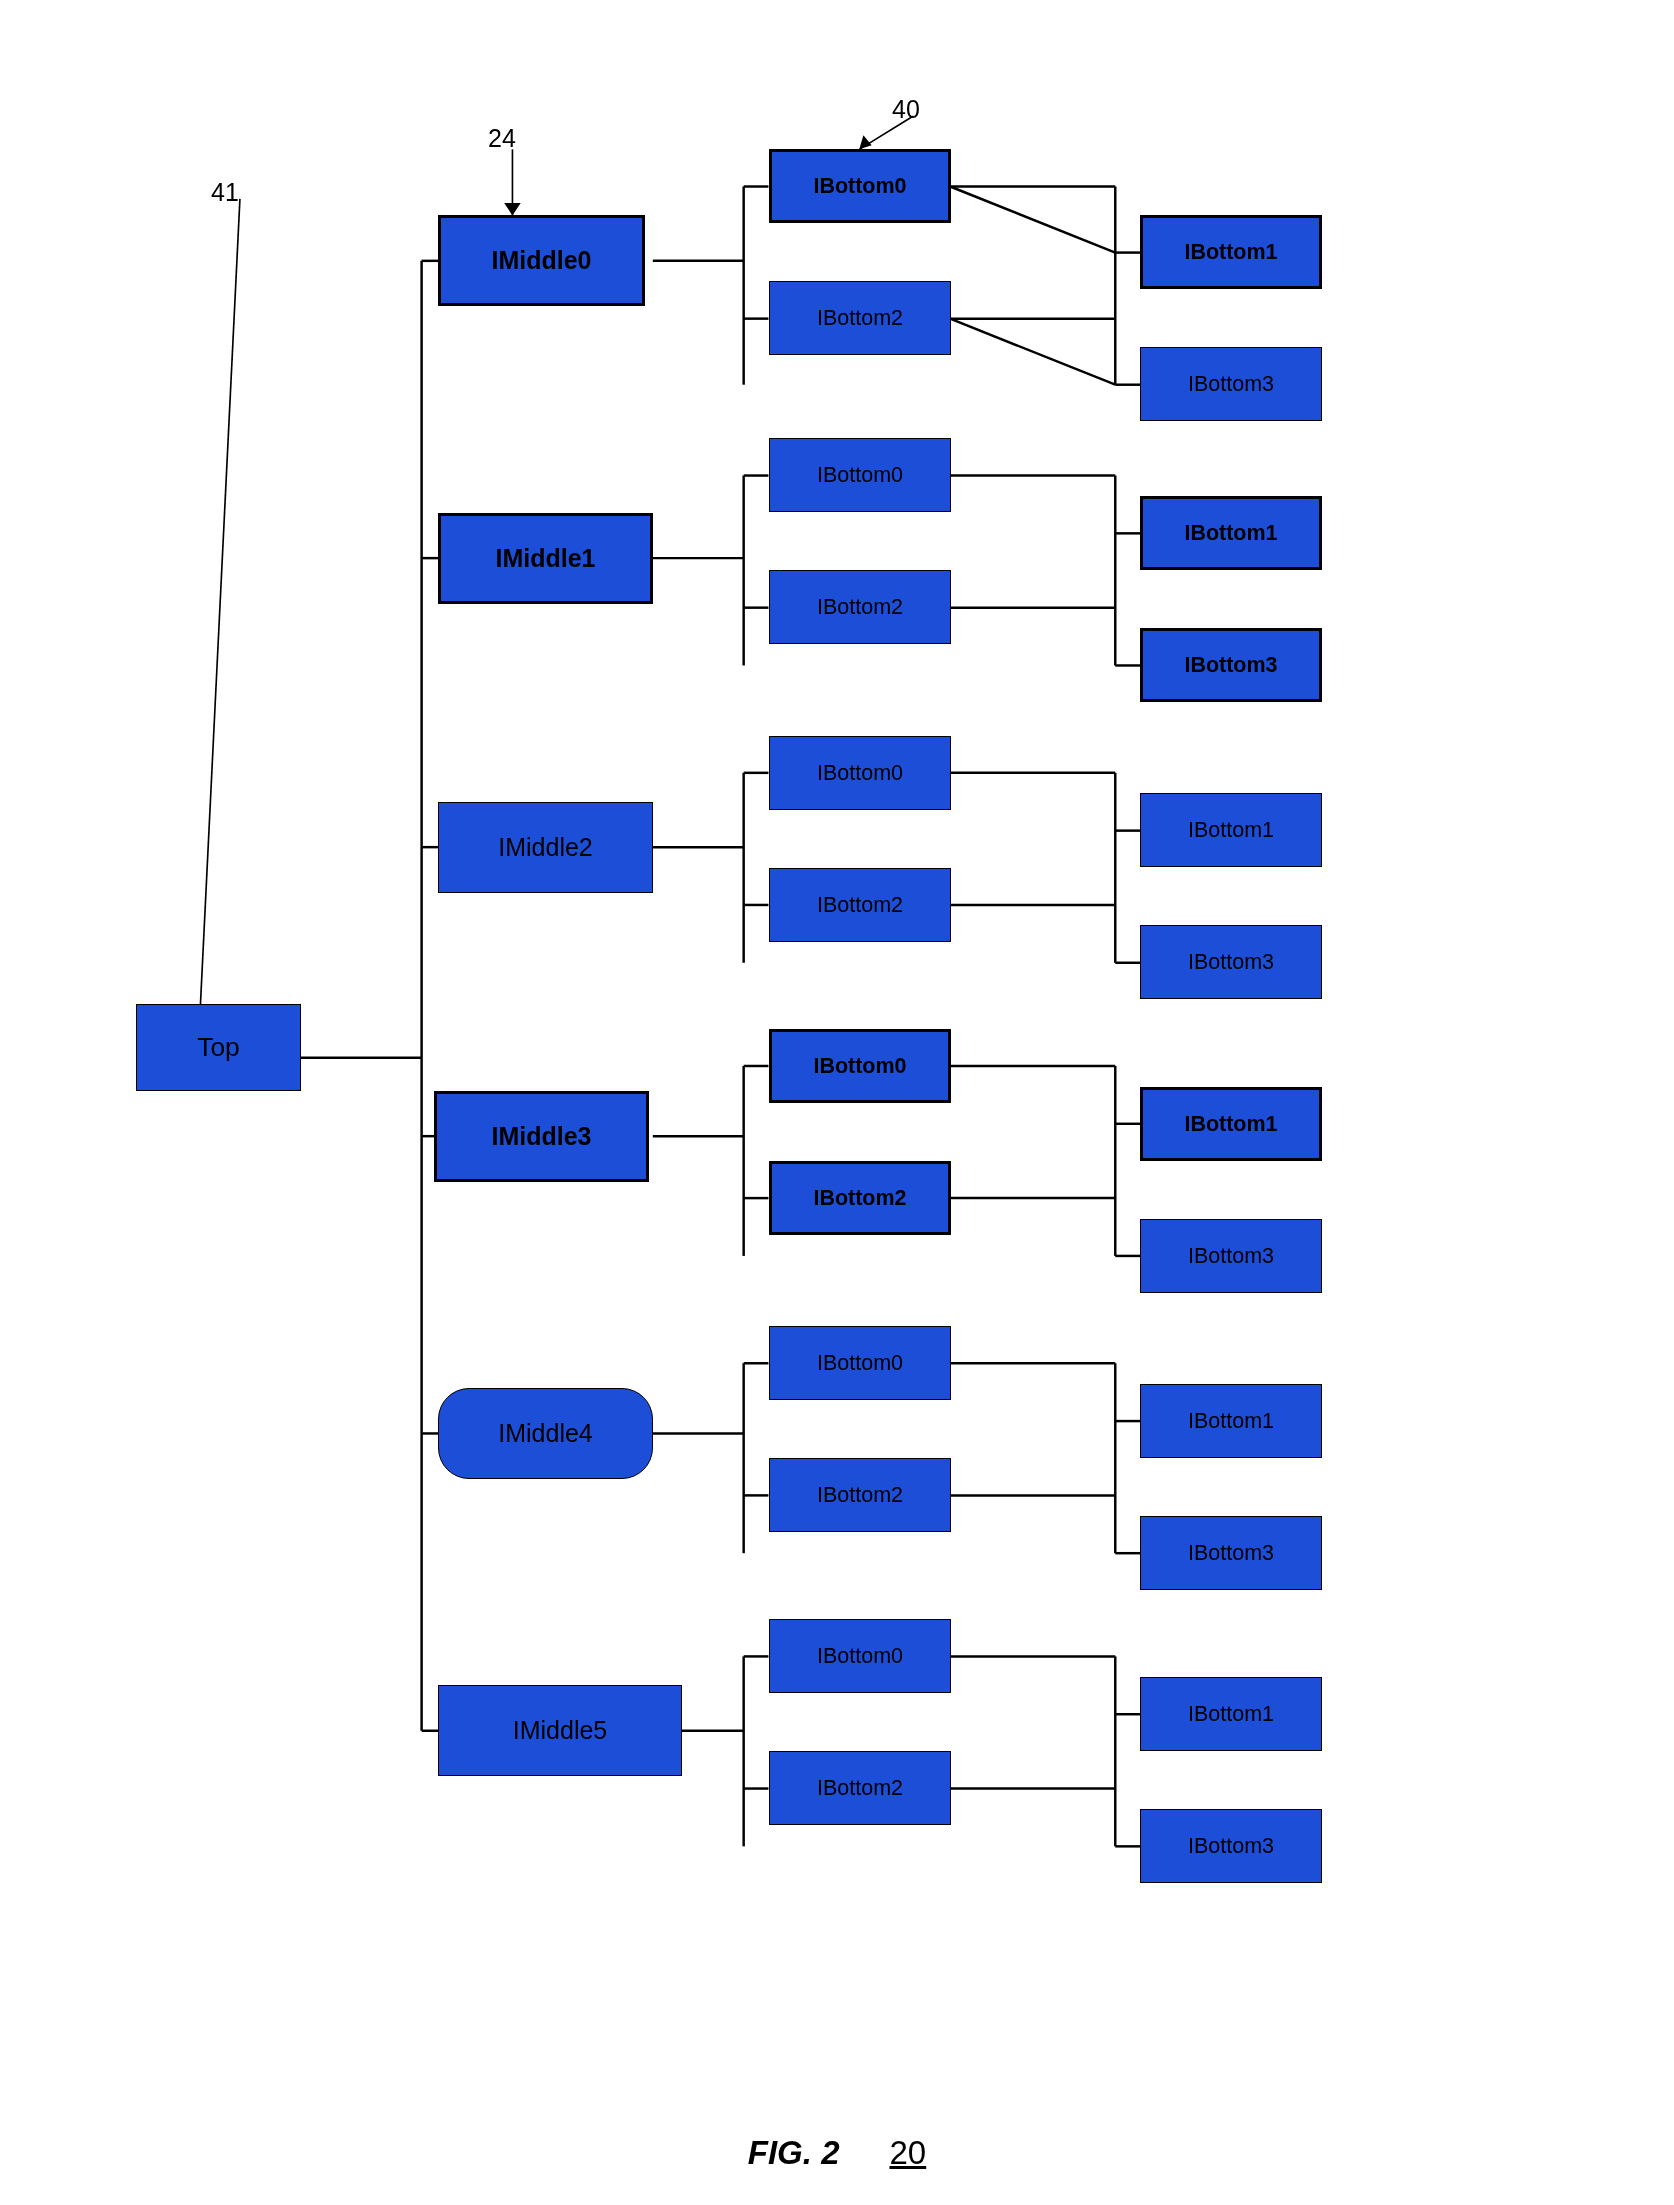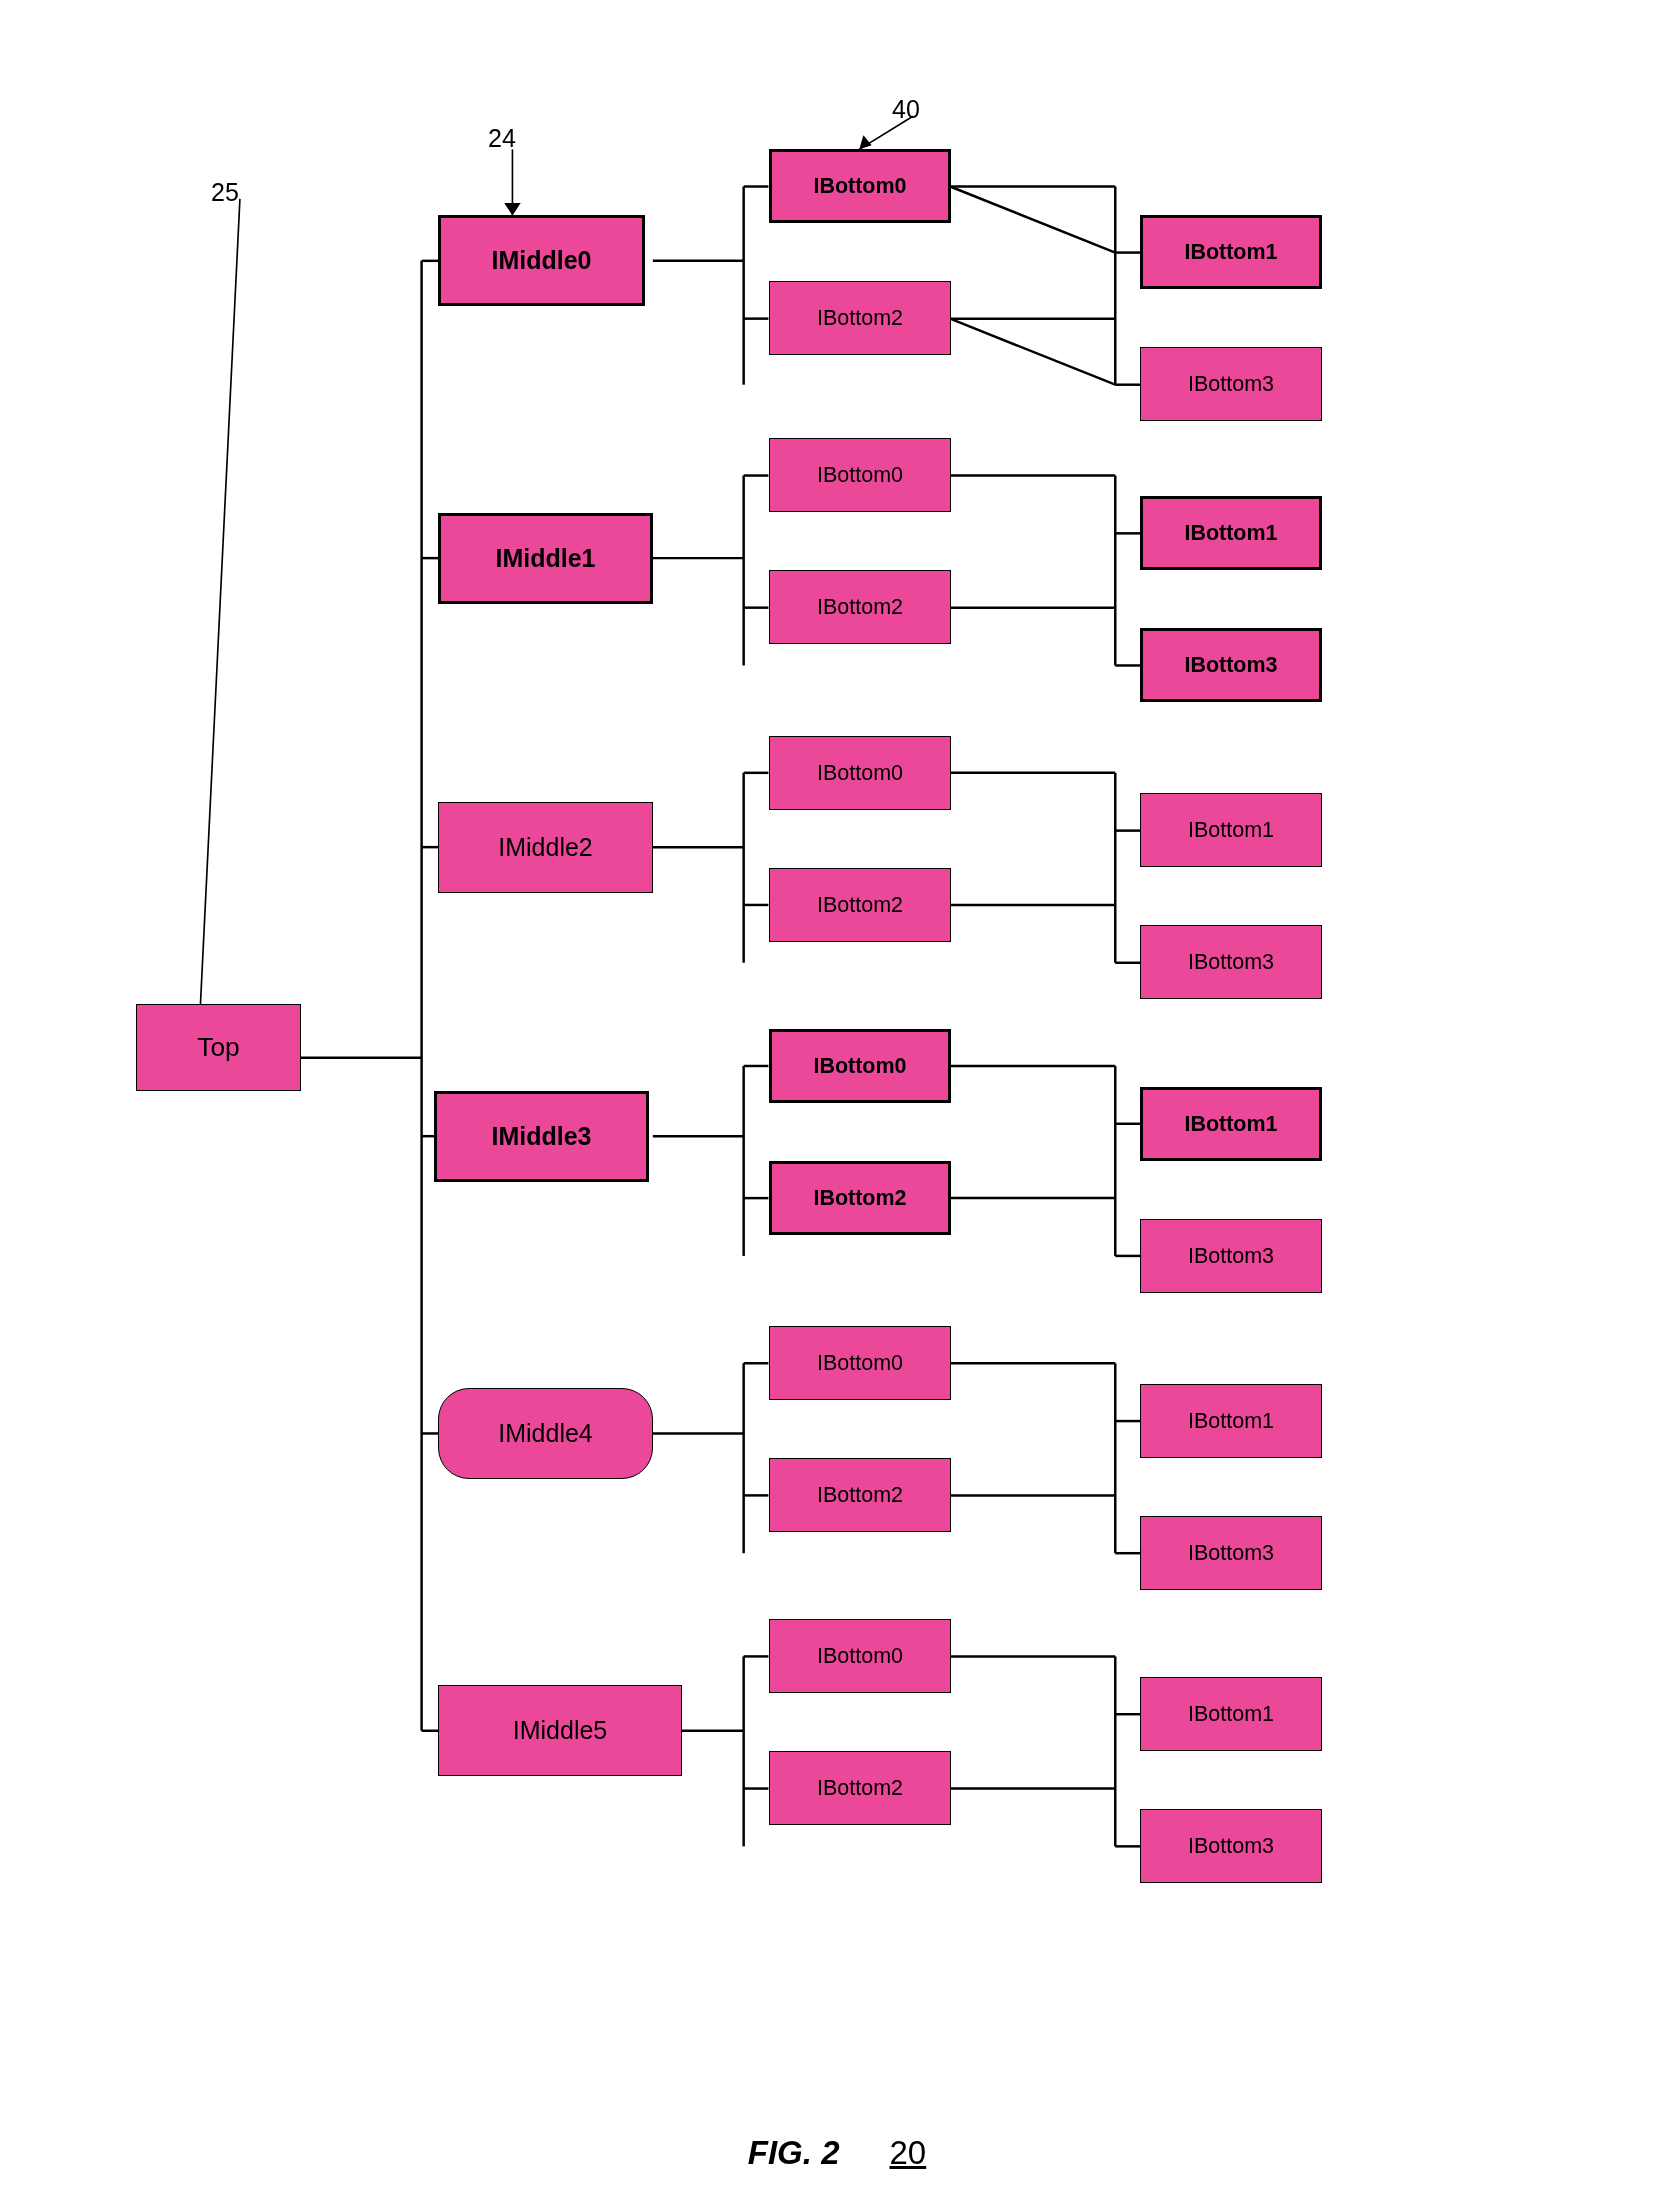--- a/index.html
+++ b/index.html
@@ -19,21 +19,21 @@
       width: 1569px;
       height: 2065px;
     }
 
     .node {
       position: absolute;
       border: 1.7px solid #000;
       display: flex;
       align-items: center;
       justify-content: center;
-      background: #ec4899;
+      background: #1d4ed8;
       font-size: 23px;
     }
 
     .node.bold {
       border-width: 3.3px;
       font-weight: bold;
     }
 
     
     .lines-svg {
@@ -146,21 +146,21 @@
     <line x1="230" y1="180" x2="180" y2="1200" stroke="black" stroke-width="2"></line>
     <polygon points="180,1200 170,1185 190,1185" fill="black"></polygon>
 
     <line x1="560" y1="120" x2="560" y2="200" stroke="black" stroke-width="2"></line>
     <polygon points="560,200 550,185 570,185" fill="black"></polygon>
 
     <line x1="1045" y1="80" x2="980" y2="120" stroke="black" stroke-width="2"></line>
     <polygon points="980,120 985,103 995,115" fill="black"></polygon>
   </svg>
 
-  <div class="annotation" style="left:161px; top:128px;">25</div>
+  <div class="annotation" style="left:161px; top:128px;">41</div>
   <div class="annotation" style="left:438px; top:74px;">24</div>
   <div class="annotation" style="left:842px; top:45px;">40</div>
 
   <div class="node" style="left:74px; top:954px; width:165px; height:87px; font-size:26.4px;margin-left:12px;">
     <span>Top</span>
   </div>
 
   <div class="node bold" style="left:388px; top:165px; width:207px; height:91px; font-size:25px;">
     <span>IMiddle0</span>
   </div>

